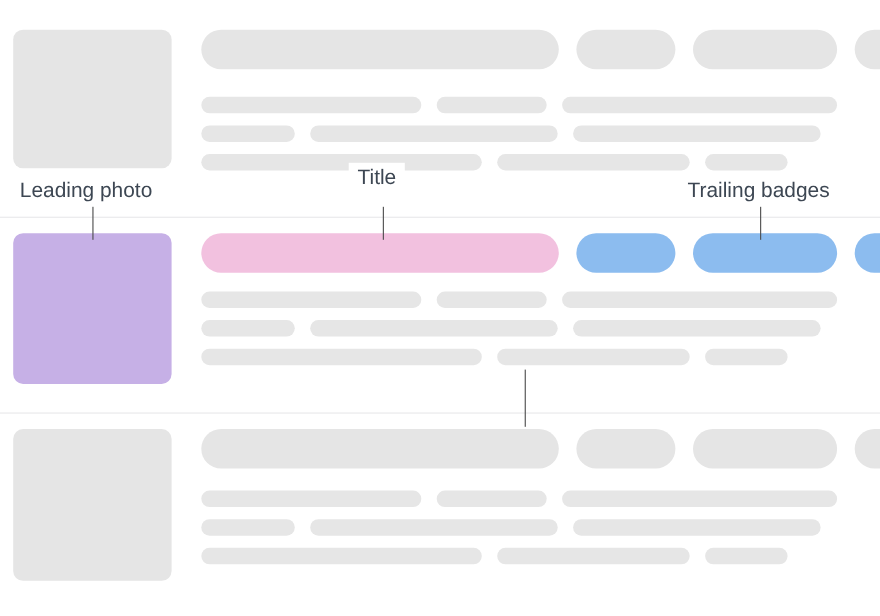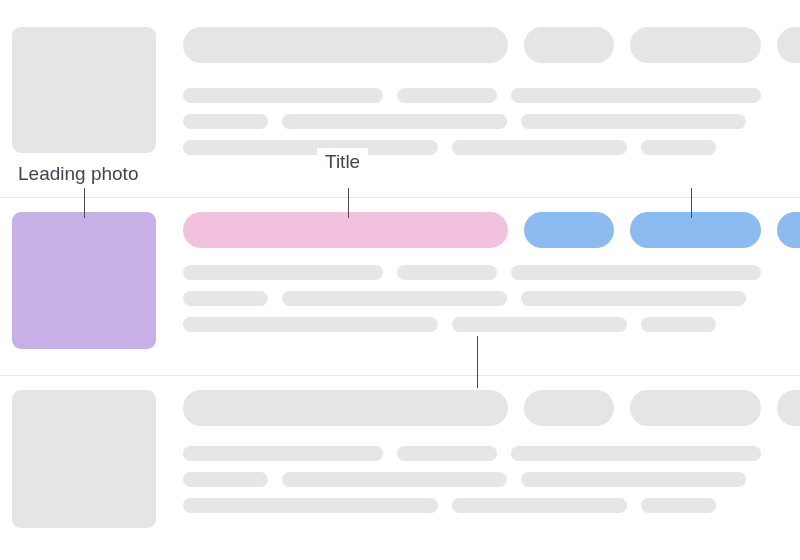--- a/index.html
+++ b/index.html
@@ -242,16 +242,17 @@
   <div class="divider divider-1"></div>
   <div class="divider divider-2"></div>
 
   <div class="leader leader-leading"></div>
   <div class="annot annot-leading">Leading photo</div>
 
   <div class="leader leader-title"></div>
   <div class="annot annot-title">Title</div>
 
   <div class="leader leader-trailing"></div>
+  <div class="annot annot-trailing">Trailing badges</div>
 
   <div class="leader leader-shortdesc"></div>
 
 </div>
 
 </body></html>

